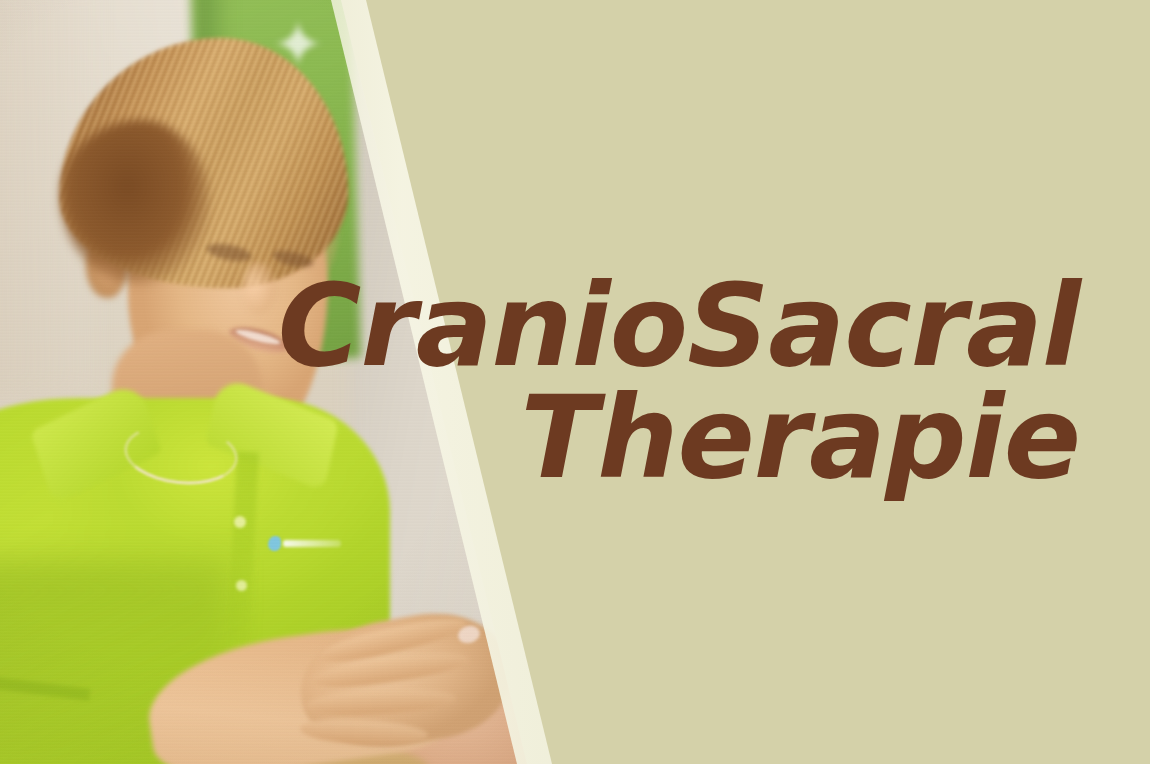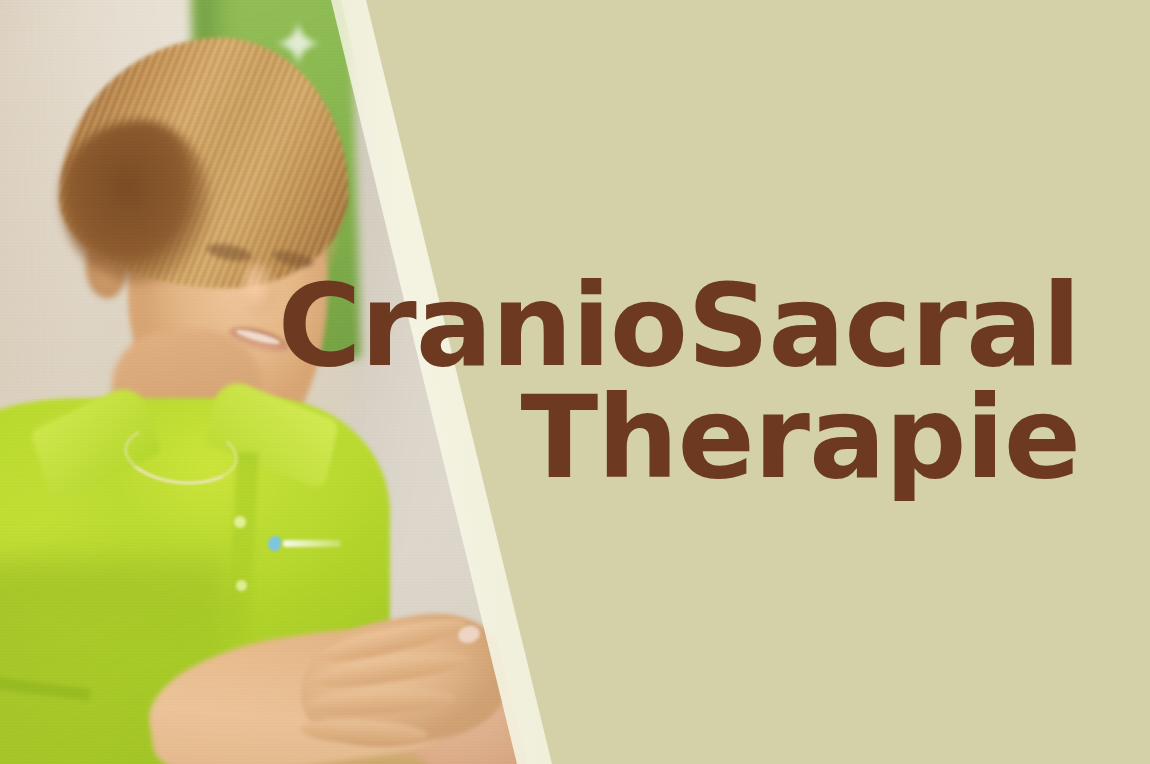--- a/index.html
+++ b/index.html
@@ -474,20 +474,21 @@
     position: absolute;
     left: 420px;
     top: 0;
     width: 660px;
     height: 764px;
     display: flex;
     flex-direction: column;
     justify-content: center;
     align-items: flex-end;
     text-align: right;
+    font-style: italic;
   }
   .title {
     margin: 0;
     color: #6d3a21;
     font-family: "DejaVu Sans", sans-serif;
     font-weight: 700;
     font-size: 114px;
     line-height: 0.98;
     letter-spacing: -1px;
     white-space: nowrap;

